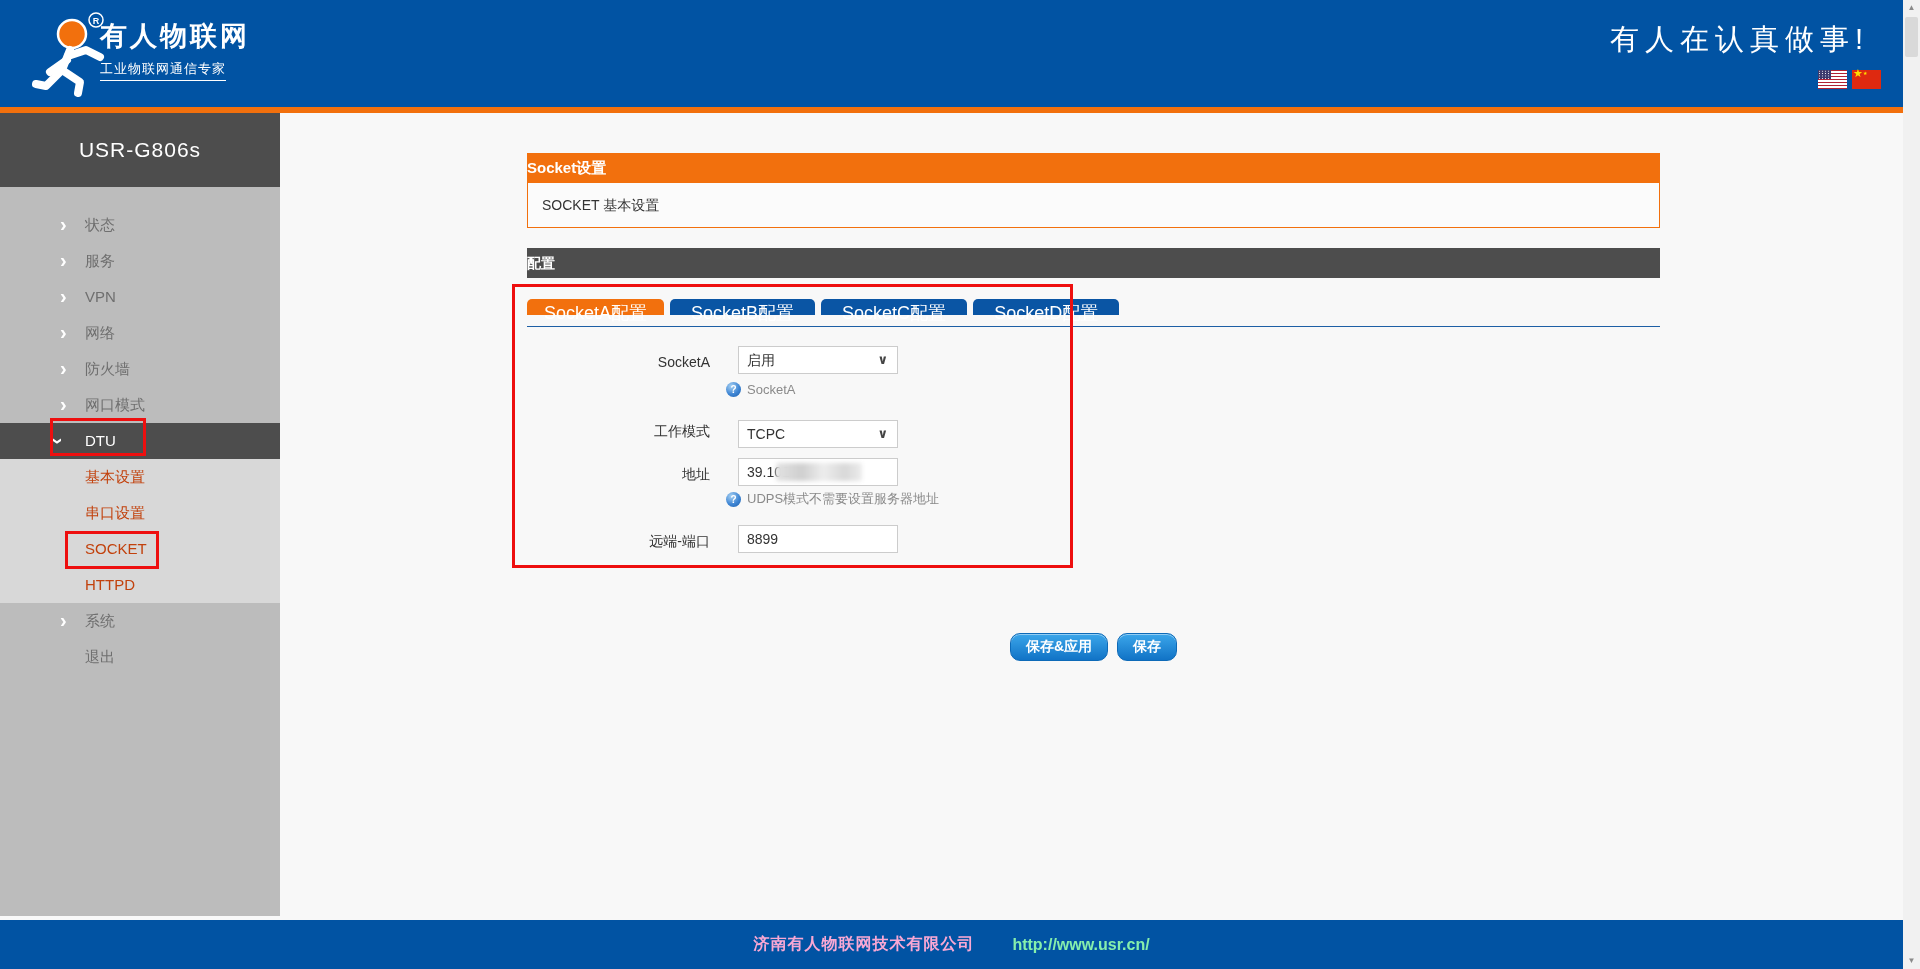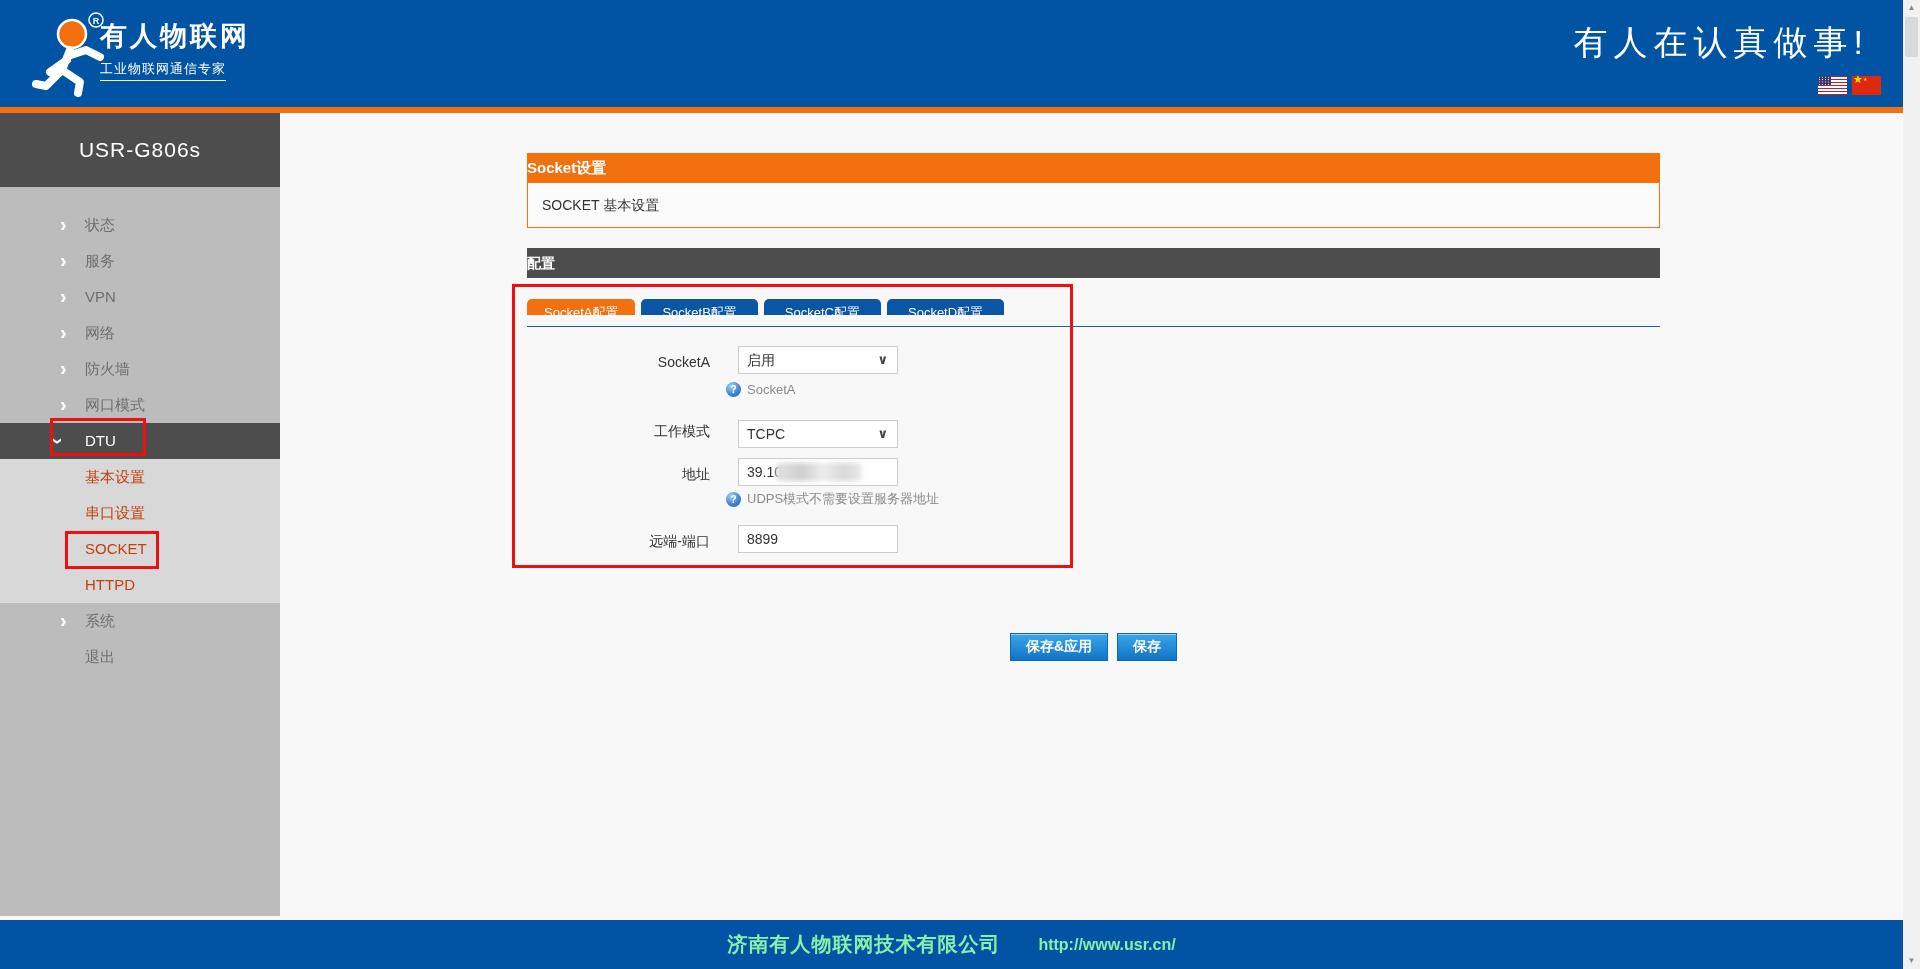--- a/index.html
+++ b/index.html
@@ -10,21 +10,21 @@
   }
   
   .header { position:absolute; left:0; top:0; width:1920px; height:107px; background:#0153A3; }
   .orange-strip { position:absolute; left:0; top:107px; width:1920px; height:6px; background:#F2700D; }
   .logo-wrap { position:absolute; left:24px; top:8px; width:90px; height:92px; }
   .brand-block { position:absolute; left:100px; top:20px; }
   .brand-title { color:#fff; font-size:27px; font-weight:bold; letter-spacing:3px; line-height:32px; }
   .brand-subtitle { display:inline-block; color:#fff; font-size:13px; margin-top:8px; letter-spacing:1px;
     border-bottom:1px solid #fff; padding-bottom:2px; }
   .header-right { position:absolute; right:39px; top:20px; text-align:right; }
-  .slogan { color:#fff; font-size:34px; letter-spacing:6px; padding-right:12px; white-space:nowrap; }
+  .slogan { color:#fff; font-size:29px; letter-spacing:6px; padding-right:12px; white-space:nowrap; }
   .flags { margin-top:10px; display:flex; justify-content:flex-end; gap:5px; }
   .flag { width:29px; height:19px; position:relative; display:inline-block; cursor:pointer; }
   .flag-us { background:repeating-linear-gradient(180deg,#B22234 0 1.5px,#fff 1.5px 3px); }
   .flag-us .canton { position:absolute; left:0; top:0; width:13px; height:9px; background:#3C3B6E;
     background-image:radial-gradient(#fff 28%, transparent 30%); background-size:3px 2.4px; }
   .flag-cn { background:#DE2910; }
   .flag-cn .star-big { position:absolute; left:1px; top:-2px; color:#FFDE00; font-size:11px; line-height:11px; }
   .flag-cn .star-small { position:absolute; left:11px; top:1px; color:#FFDE00; font-size:5px; line-height:5px; }
   
   .sidebar { position:absolute; left:0; top:113px; width:280px; height:803px; background:#BCBCBC; }
@@ -42,54 +42,54 @@
   
   .bar { position:absolute; left:527px; width:1133px; height:30px; line-height:30px;
     color:#fff; font-weight:bold; font-size:15px; }
   .bar-orange { top:153px; background:#F2700D; }
   .bar-gray { top:248px; background:#4D4D4D; font-size:14px; }
   .subtitle-box { position:absolute; left:527px; top:183px; width:1133px; height:45px;
     background:#FBFBFB; border:1px solid #F2700D; border-top:none; line-height:44px;
     padding-left:14px; font-size:14px; color:#333; }
   .tab-underline { position:absolute; left:527px; top:326px; width:1133px; height:1px; background:#1D5FA5; }
   .tabs { position:absolute; left:527px; top:299px; height:28px; display:flex; gap:6px; z-index:2; }
-  .tab { height:16px; line-height:28px; padding:0 21px; font-size:13px; color:#fff;
+  .tab { height:16px; line-height:28px; padding:0 21px; font-size:18px; color:#fff;
     background:#0A55A4; border-radius:5px 5px 0 0; cursor:pointer; white-space:nowrap; }
   .tab.active { background:#F2700D; padding:0 17px; }
   .form-label { position:absolute; left:500px; width:210px; text-align:right; font-size:14px;
     color:#333; height:20px; line-height:20px; }
   .control { position:absolute; left:726px; width:160px; height:28px; border:1px solid #CCC;
     background:#fff; font-size:14px; color:#333;margin-left:12px; }
   .select { line-height:26px; padding-left:8px; cursor:pointer; }
   .select .sel-chev { position:absolute; right:9px; top:0; line-height:26px; color:#444;
     font-size:13px; font-weight:bold; }
   input.control { padding-left:8px; font-family:"Liberation Sans","DejaVu Sans",sans-serif; }
   .help-line { position:absolute; left:726px; height:18px; display:flex; align-items:center; gap:6px; }
   .help-icon { width:15px; height:15px; border-radius:50%; flex:0 0 15px;
     background:radial-gradient(circle at 35% 28%, #A6D0F2, #3F86D4 55%, #1B5FAE);
     color:#fff; font-size:10px; font-weight:bold; text-align:center; line-height:15px; }
   .help-text { font-size:13px; color:#8A8A8A; }
   .ip-blur { position:absolute; left:50px; top:5px; width:86px; height:18px; border-radius:2px;
     background:linear-gradient(90deg,#E2E2E2,#CFCFCF 30%,#EDEDED 55%,#D8D8D8 80%,#ECECEC);
     filter:blur(2px); }
   .buttons-row { position:absolute; left:527px; top:633px; width:1133px; display:flex;
     justify-content:center; gap:9px; }
-  .btn { height:28px; padding:0 15px; border:1px solid #0D6AB8; border-radius:0;
+  .btn { height:28px; padding:0 15px; border:1px solid #0D6AB8; border-radius:10px;
     background:linear-gradient(#3BA6EA,#1173C6); box-shadow:inset 0 1px 0 rgba(255,255,255,.45);
     color:#fff; font-size:14px; font-weight:bold; cursor:pointer;
     font-family:"Liberation Sans","DejaVu Sans",sans-serif; }
   
   .red-rect { position:absolute; border:3px solid #EE0F0F; z-index:5; pointer-events:none; }
   .rect-dtu { left:50px; top:418px; width:96px; height:38px; }
   .rect-socket { left:65px; top:531px; width:94px; height:38px; }
   .rect-main { left:512px; top:284px; width:561px; height:284px; }
   
   .footer { position:absolute; left:0; top:920px; width:1903px; height:49px; background:#0153A3;
     display:flex; align-items:center; justify-content:center; gap:38px; }
-  .footer-company { color:#86efac; font-size:20px; font-weight:bold; letter-spacing:1px; }
+  .footer-company { color:#f9a8d4; font-size:16px; font-weight:bold; letter-spacing:1px; }
   .footer-link { color:#86efac; font-size:16px; font-weight:bold; text-decoration:none; cursor:pointer; }
   
   .scrollbar { position:absolute; right:0; top:0; width:17px; height:969px; background:#F1F1F1; }
   .sb-arrow { position:absolute; left:0; width:17px; height:16px; text-align:center;
     color:#8A8A8A; font-size:8px; line-height:16px; cursor:pointer; }
   .sb-up { top:0; }
   .sb-down { bottom:0; }
   .sb-thumb { position:absolute; left:2px; top:17px; width:13px; height:40px; background:#D9D9D9;
     border-radius:2px; cursor:pointer; }
 </style>

